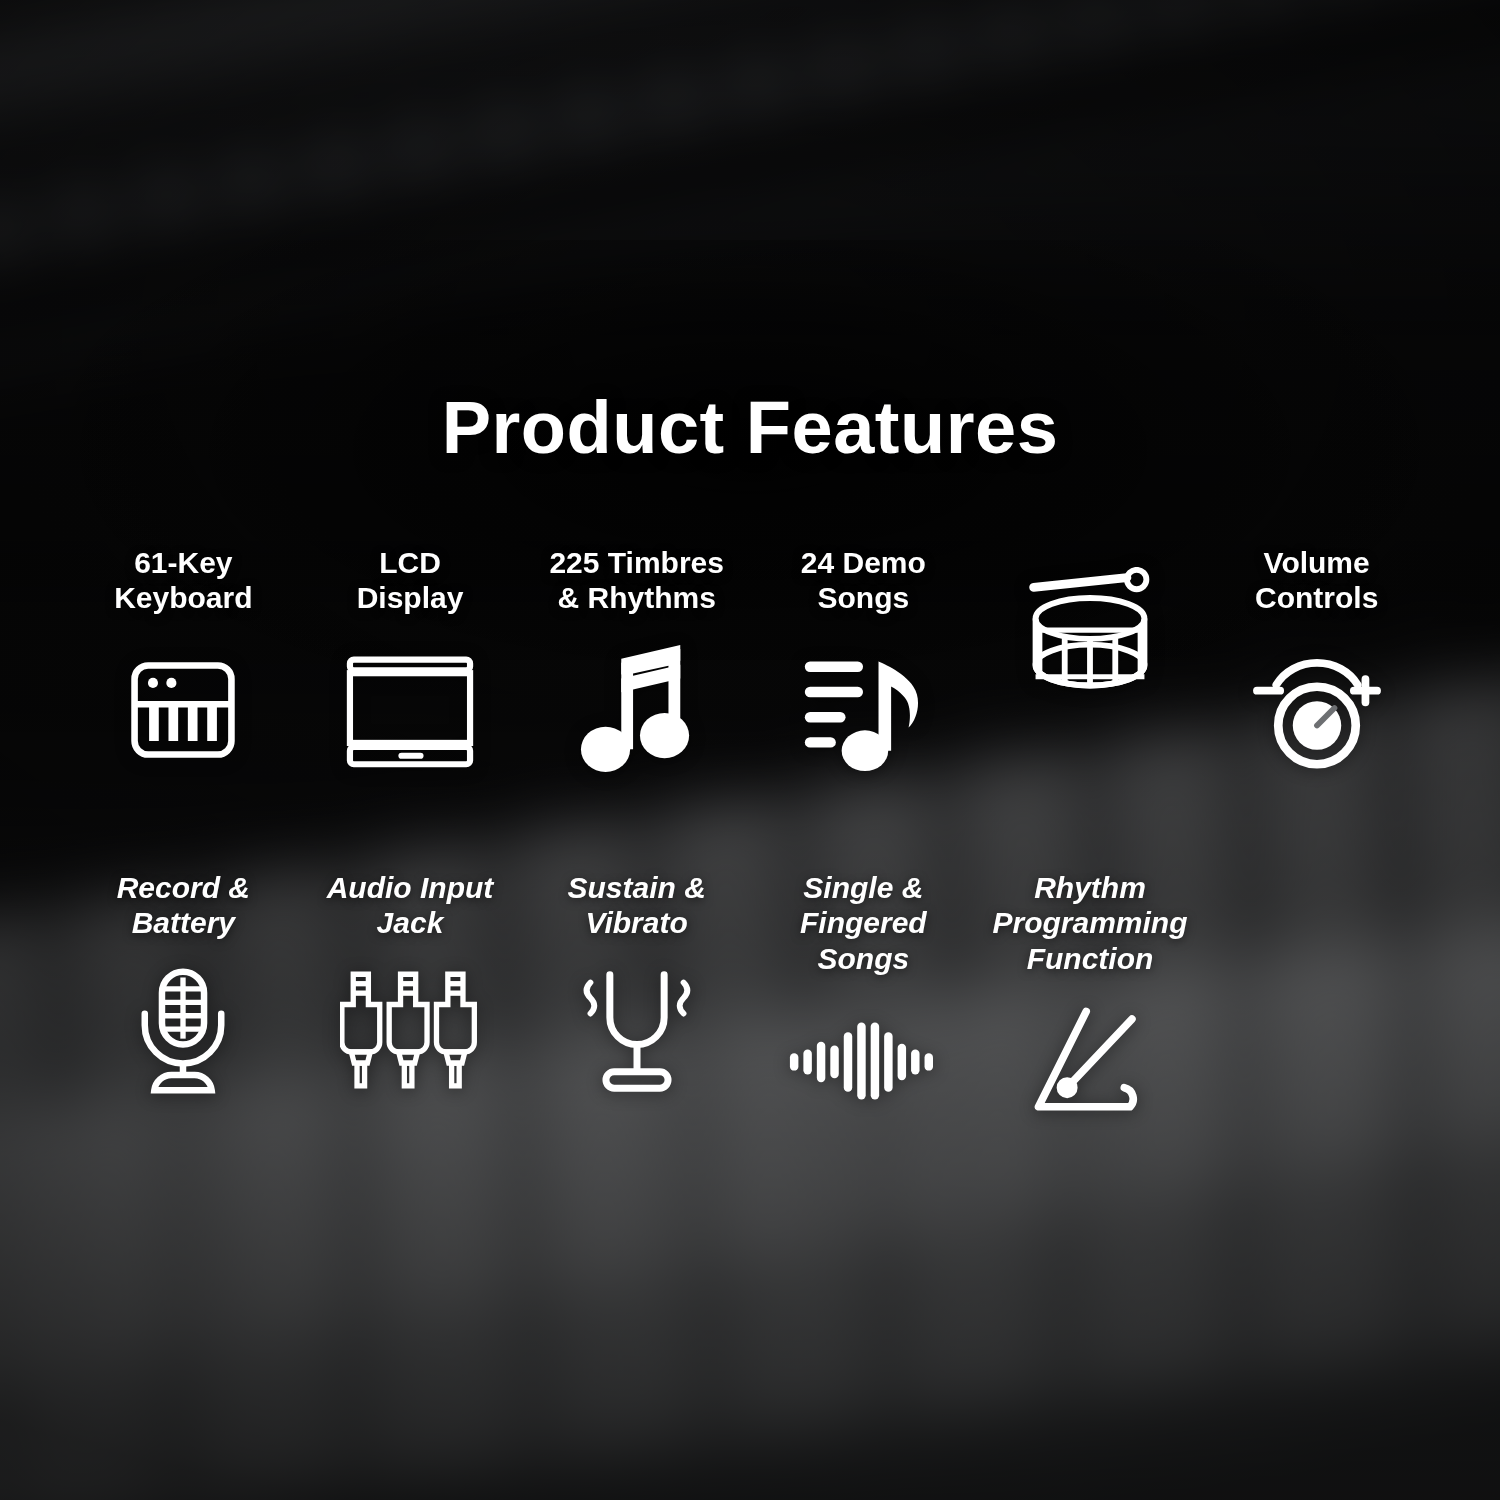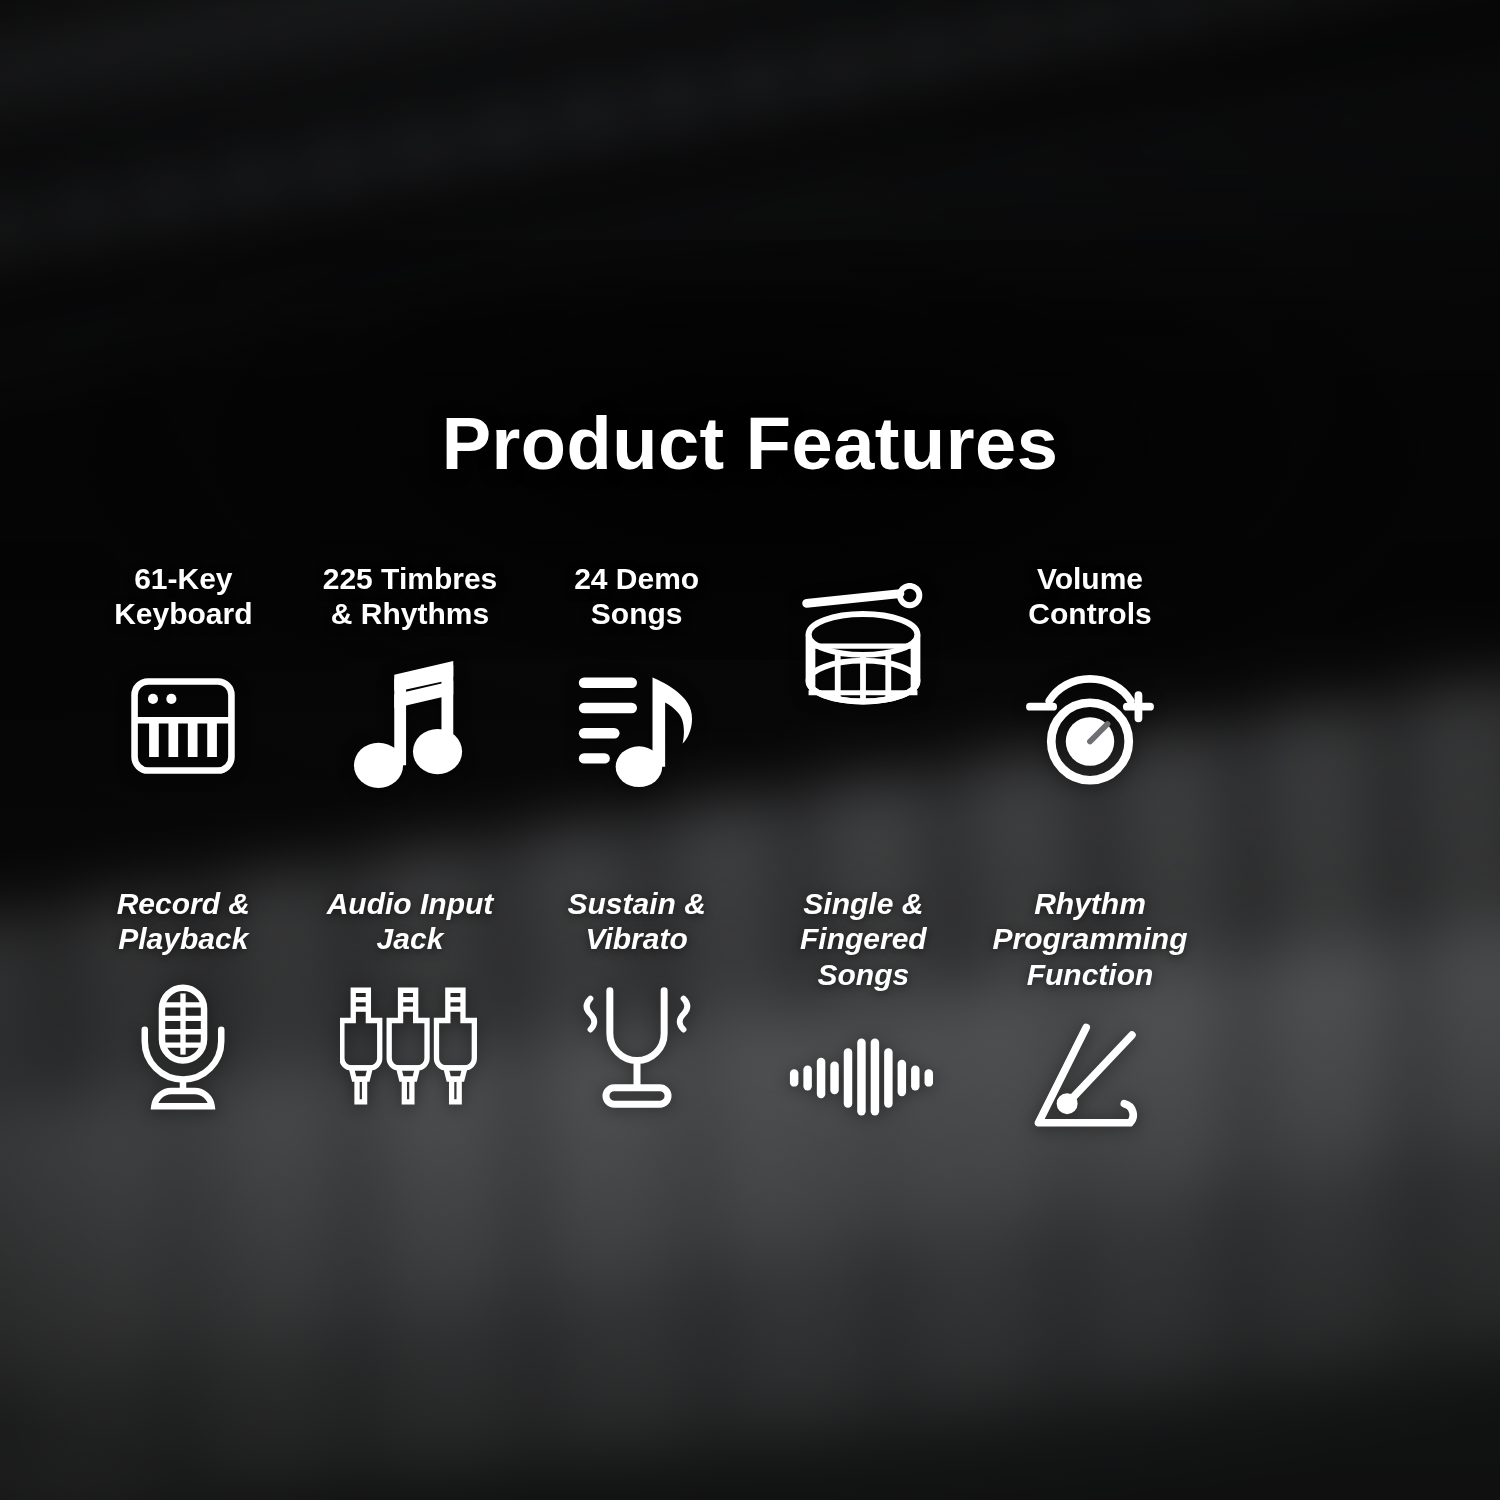--- a/index.html
+++ b/index.html
@@ -52,21 +52,21 @@
       rgba(16,16,18,0) 52px,rgba(16,16,18,0) 148px);
     filter:blur(14px);opacity:.75;}
   .vignette{position:absolute;inset:0;
     background:
       radial-gradient(120% 80% at 50% 22%,rgba(0,0,0,.10) 0%,rgba(0,0,0,.55) 70%,rgba(0,0,0,.78) 100%),
       linear-gradient(180deg,rgba(0,0,0,.45) 0%,rgba(0,0,0,.25) 28%,rgba(0,0,0,.10) 55%,rgba(0,0,0,.18) 100%);}
   .soft-dark{position:absolute;left:0;right:0;top:240px;height:420px;
     background:radial-gradient(70% 100% at 50% 50%,rgba(0,0,0,.88),rgba(0,0,0,0) 72%);}
 
   
-  .content{position:absolute;inset:0;margin-top:16px;}
+  .content{position:absolute;inset:0;}
   .title{
     position:absolute;top:385px;left:0;right:0;text-align:center;
     color:#fff;font-size:74px;font-weight:700;letter-spacing:.5px;
     text-shadow:0 2px 16px rgba(0,0,0,.55);
   }
   .grid{
     position:absolute;left:70px;right:70px;top:545px;
     display:grid;grid-template-columns:repeat(6,1fr);
     row-gap:56px;column-gap:0px;
   }
@@ -116,20 +116,34 @@
             <circle cx="16.5" cy="18" r="2.6" fill="#fff" stroke="none"></circle>
             <circle cx="26" cy="18" r="2.6" fill="#fff" stroke="none"></circle>
             <line x1="17" y1="29" x2="17" y2="48" stroke-width="5"></line>
             <line x1="27" y1="29" x2="27" y2="48" stroke-width="5"></line>
             <line x1="37" y1="29" x2="37" y2="48" stroke-width="5"></line>
             <line x1="47" y1="29" x2="47" y2="48" stroke-width="5"></line>
           </svg>
         </div>
       </div>
 
+      <div class="cell">
+        <div class="cell-label">
+          <span><span>LCD</span><br>
+          <span>Display</span></span>
+        </div>
+        <div class="cell-icon">
+          <svg width="140" height="124" viewBox="0 0 72 64" fill="none" stroke="#fff" stroke-width="3.2">
+            <rect x="5" y="6" width="62" height="5.5" rx="2"></rect>
+            <rect x="5" y="13" width="62" height="36"></rect>
+            <rect x="5" y="51" width="62" height="9" rx="2"></rect>
+            <rect x="30" y="54" width="13" height="3.2" rx="1.6" fill="#fff" stroke="none"></rect>
+          </svg>
+        </div>
+      </div>
 
       <div class="cell">
         <div class="cell-label">
           <span><span>225 Timbres</span><br>
           <span>&amp; Rhythms</span></span>
         </div>
         <div class="cell-icon">
           <svg width="118" height="134" viewBox="0 0 60 68" fill="#fff">
             <path d="M22 54 V10 L52 3 V47 h-6 V11.5 L28 15.5 V54z"></path>
             <path d="M22 8 L52 1 V9 L22 16z"></path>
@@ -193,21 +207,21 @@
           </svg>
         </div>
       </div>
     </div>
 
     <div class="grid row2" style="top:870px;font-style:italic;">
 
       <div class="cell">
         <div class="cell-label l3">
           <span><span>Record &amp;</span><br>
-          <span>Playback</span></span>
+          <span>Battery</span></span>
         </div>
         <div class="cell-icon">
           <svg width="120" height="130" viewBox="0 0 62 68" fill="none" stroke="#fff" stroke-width="3.4">
             <rect x="20" y="3" width="22" height="38" rx="11"></rect>
             <line x1="20" y1="12" x2="42" y2="12" stroke-width="2.8"></line>
             <line x1="20" y1="19" x2="42" y2="19" stroke-width="2.8"></line>
             <line x1="20" y1="26" x2="42" y2="26" stroke-width="2.8"></line>
             <line x1="20" y1="33" x2="42" y2="33" stroke-width="2.8"></line>
             <line x1="31" y1="6" x2="31" y2="38" stroke-width="2.8"></line>
             <path d="M11 25 v6 a20 20 0 0 0 40 0 v-6" stroke-linecap="round"></path>

